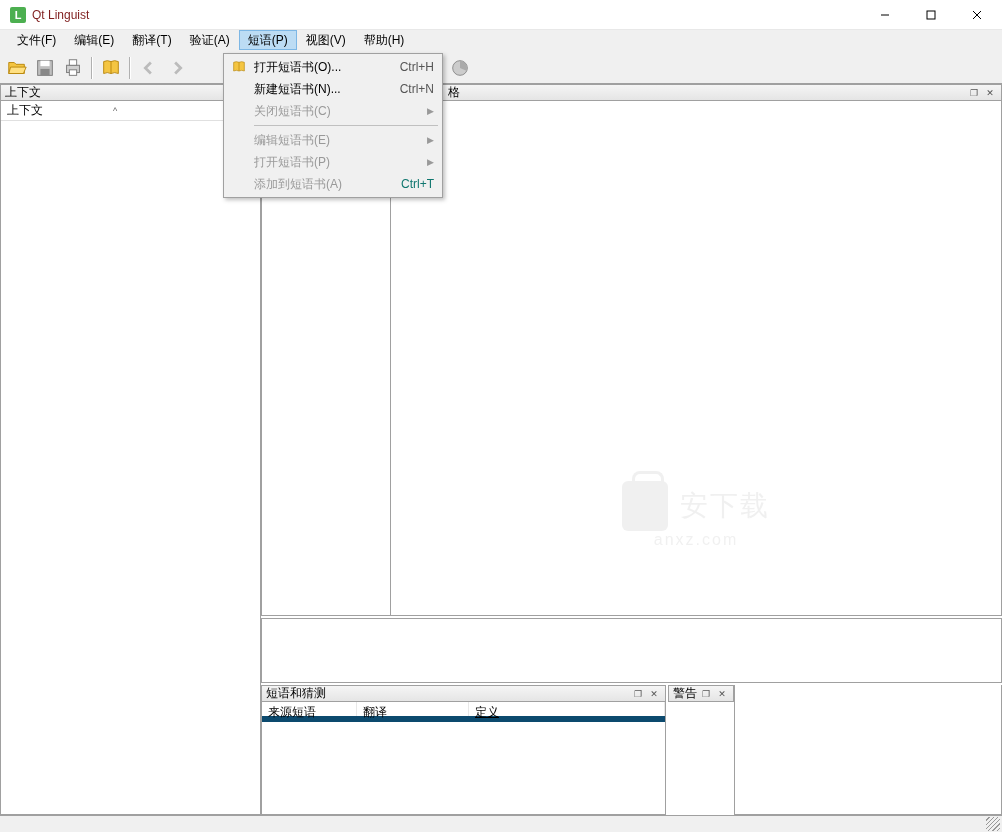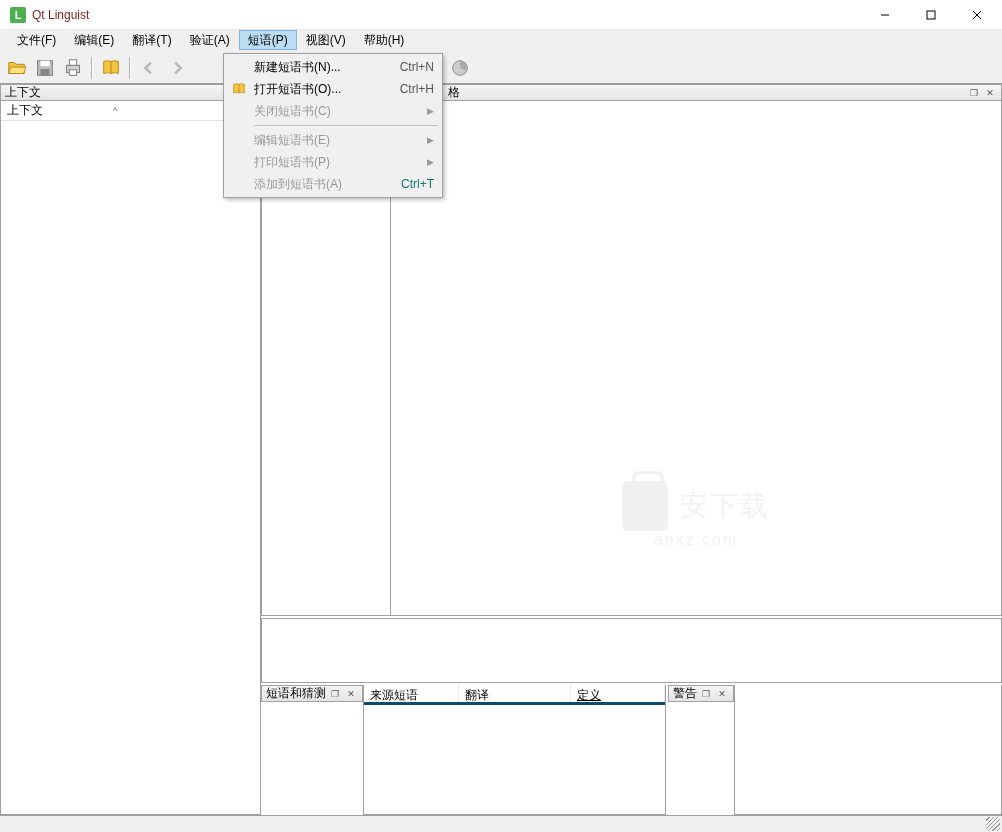--- a/index.html
+++ b/index.html
@@ -33,24 +33,24 @@
 .right-area { flex: 1; display: flex; flex-direction: column; }
 .strings-panel { display: flex; flex-direction: column; height: 17px; }
 .center-area { flex: 1; display: flex; }
 .center-left { width: 130px; border: 1px solid #a0a0a0; border-top: none; background: #fff; }
 .center-right { flex: 1; border: 1px solid #a0a0a0; border-top: none; border-left: none; background: #fff; padding: 4px 10px; position: relative; }
 .na-text { color: #000; }
 
 .edit-panel { height: 65px; border: 1px solid #a0a0a0; background: #fff; margin-top: 2px; }
 
 .bottom-row { display: flex; height: 130px; margin-top: 2px; gap: 2px; }
-.phrases-panel { flex: 1; display: flex; flex-direction: row; }
+.phrases-panel { flex: 1; display: flex; flex-direction: column; }
 .warnings-panel { width: 334px; display: flex; }
 .panel-body { flex: 1; border: 1px solid #a0a0a0; border-top: none; background: #fff; }
-.phrase-table-header { height: 20px; display: flex; background: #fff; border-bottom: 3px solid #0c4a6e; }
+.phrase-table-header { height: 20px; display: flex; background: #fff; border-bottom: 6px solid #0c4a6e; }
 .ph-col { padding: 2px 6px; border-right: 1px solid #e8e8e8; }
 .ph-col.c1 { width: 95px; }
 .ph-col.c2 { width: 112px; }
 .ph-col.c3 { flex: 1; text-decoration: underline; }
 
 .statusbar { height: 17px; background: #f0f0f0; border-top: 1px solid #a0a0a0; display: flex; justify-content: flex-end; align-items: center; padding-right: 2px; }
 .grip { width: 14px; height: 14px; background-image: repeating-linear-gradient(135deg, transparent, transparent 2px, #999 2px, #999 3px); }
 
 
 .dropdown-menu { position: absolute; top: 53px; left: 223px; width: 220px; background: #f0f0f0; border: 1px solid #a0a0a0; box-shadow: 2px 2px 4px rgba(0,0,0,.25); z-index: 100; padding: 2px; }
@@ -159,48 +159,48 @@
   <div class="tool-btn">
     <svg class="ico" viewBox="0 0 24 24">
         <circle cx="12" cy="12" r="8" fill="#ccc" stroke="#888"></circle>
         <path d="M12 4 A8 8 0 0 1 19 15 L12 12 Z" fill="#aaa"></path>
       </svg>
   </div>
 </div>
 
 <div class="dropdown-menu">
   <div class="dd-item">
-    <span class="dd-icon"></span>
-    <span class="dd-label">新建短语书(N)...</span>
-    <span class="dd-shortcut">Ctrl+N</span>
-  </div>
-  <div class="dd-item">
     <span class="dd-icon">
       <svg class="ico-sm" viewBox="0 0 24 24">
           <path d="M4 5 Q8 3 12 5 Q16 3 20 5 L20 18 Q16 16 12 18 Q8 16 4 18 Z" fill="#f4c542" stroke="#b8860b"></path>
           <line x1="12" y1="5" x2="12" y2="18" stroke="#b8860b"></line>
         </svg>
     </span>
     <span class="dd-label">打开短语书(O)...</span>
     <span class="dd-shortcut">Ctrl+H</span>
   </div>
+  <div class="dd-item">
+    <span class="dd-icon"></span>
+    <span class="dd-label">新建短语书(N)...</span>
+    <span class="dd-shortcut">Ctrl+N</span>
+  </div>
   <div class="dd-item disabled">
     <span class="dd-icon"></span>
     <span class="dd-label">关闭短语书(C)</span>
     <span class="dd-arrow">▶</span>
   </div>
   <div class="dd-sep"></div>
   <div class="dd-item disabled">
     <span class="dd-icon"></span>
     <span class="dd-label">编辑短语书(E)</span>
     <span class="dd-arrow">▶</span>
   </div>
   <div class="dd-item disabled">
     <span class="dd-icon"></span>
-    <span class="dd-label">打印短语书(P)</span>
+    <span class="dd-label">打开短语书(P)</span>
     <span class="dd-arrow">▶</span>
   </div>
   <div class="dd-item disabled">
     <span class="dd-icon"></span>
     <span class="dd-label">添加到短语书(A)</span>
     <span class="dd-shortcut">Ctrl+T</span>
   </div>
 </div>
 
 <div class="main-area">

